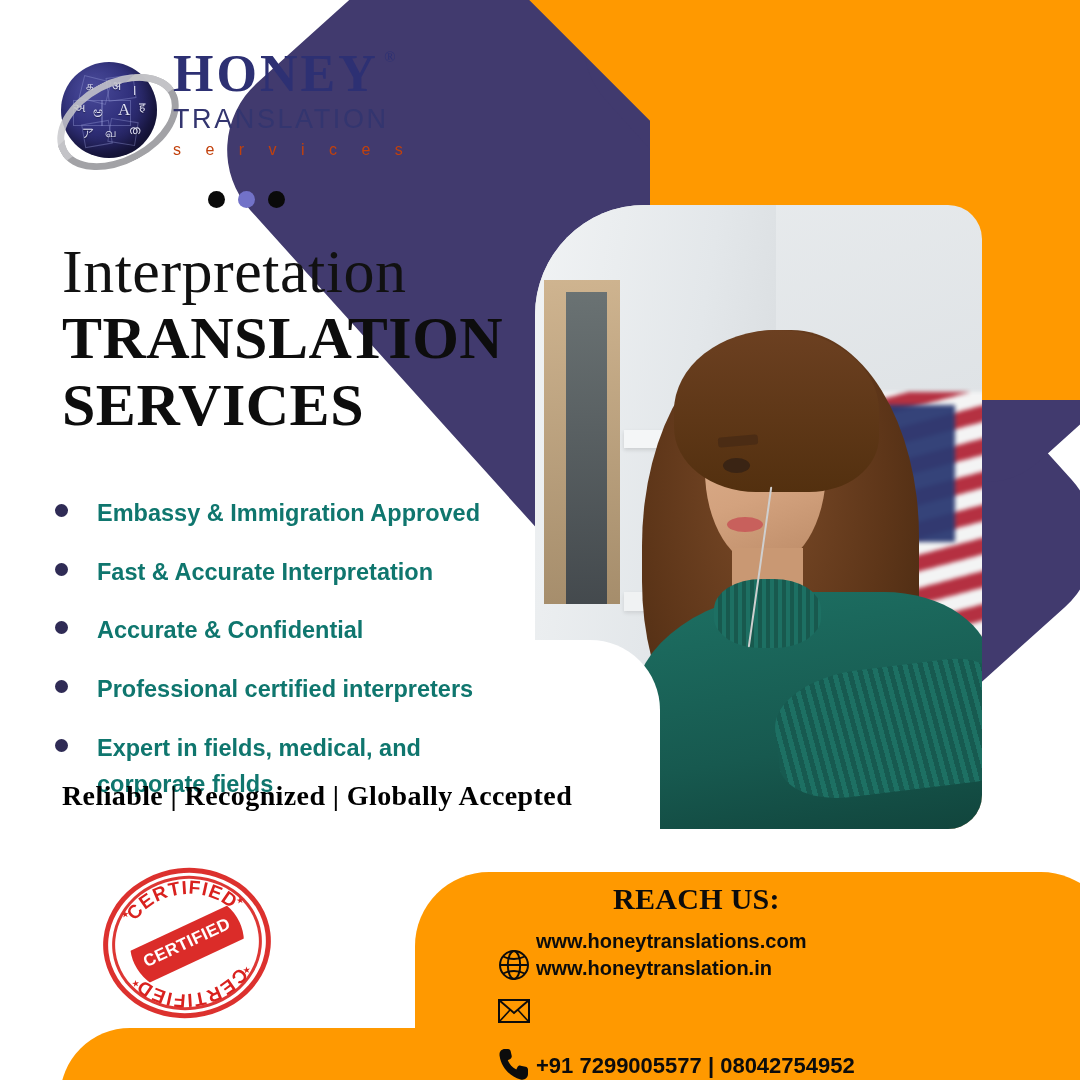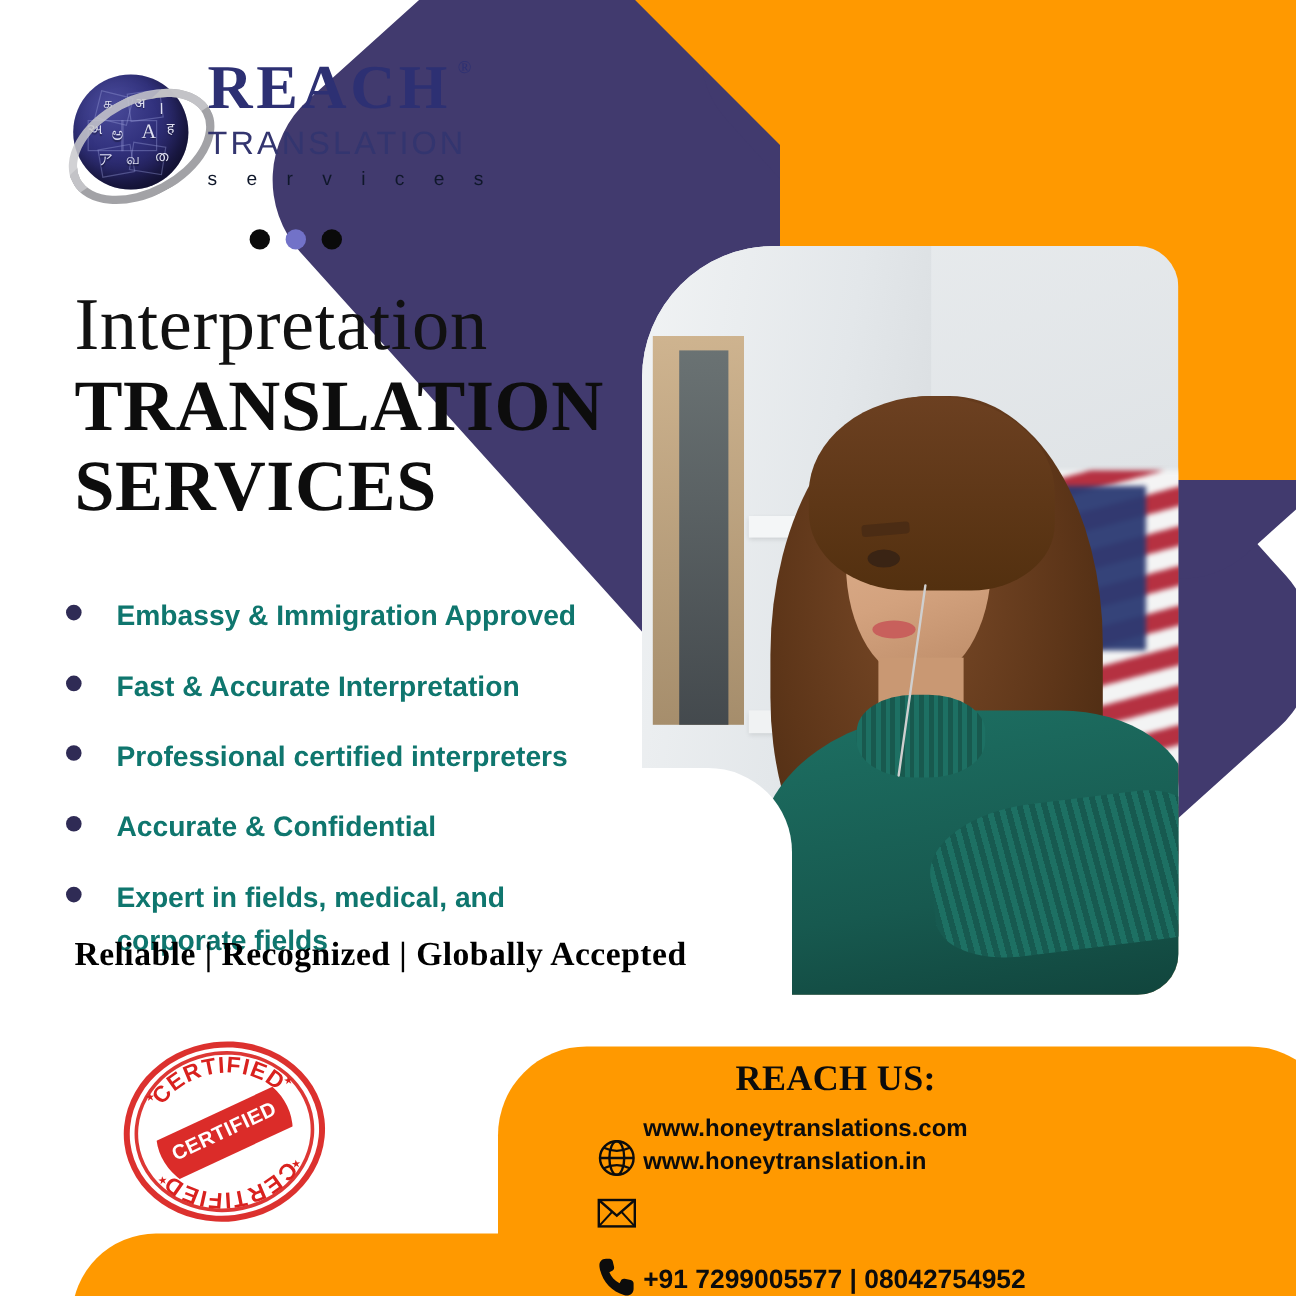--- a/index.html
+++ b/index.html
@@ -116,21 +116,21 @@
     text-shadow:0 1px 1px rgba(0,0,0,.4);}
   .hexline{position:absolute;border:1px solid rgba(150,155,215,.40);}
 
   .logo-text{position:absolute;left:118px;top:0;width:300px;}
   .logo-honey{font-family:"Liberation Serif",serif;font-weight:700;font-size:52px;
     letter-spacing:3px;color:#2d3073;line-height:1;position:relative;display:inline-block;}
   .logo-reg{position:absolute;top:2px;right:-20px;font-size:15px;font-weight:400;color:#2d3073;}
   .logo-trans{font-family:"Liberation Sans",sans-serif;font-size:27px;letter-spacing:2.6px;
     color:#33356f;margin-top:4px;}
   .logo-serv{font-family:"Liberation Sans",sans-serif;font-size:16px;letter-spacing:10px;
-    color:#0f172a;margin-top:6px;}
+    color:#c2410c;margin-top:6px;}
   .dots{position:absolute;left:208px;top:191px;display:flex;gap:13px;}
   .dot{width:17px;height:17px;border-radius:50%;}
 
   
   .h-interp{position:absolute;left:62px;top:236px;
     font-family:"Liberation Serif",serif;font-weight:400;font-size:62px;color:#111;
     letter-spacing:.5px;}
   .h-main{position:absolute;left:62px;top:305px;
     font-family:"Liberation Serif",serif;font-weight:700;font-size:60px;color:#0d0d0d;
     line-height:1.12;letter-spacing:.5px;}
@@ -246,21 +246,21 @@
       <span class="glyph" style="left:63px;top:44px;font-size:17px;font-family:'Liberation Serif',serif;">A</span>
       <span class="glyph" style="left:84px;top:42px;">ह</span>
       <span class="glyph" style="left:27px;top:69px;">ア</span>
       <span class="glyph" style="left:50px;top:70px;">வ</span>
       <span class="glyph" style="left:74px;top:67px;">ത</span>
       <div class="globe-ring"></div>
       <div class="globe-ring2"></div>
     </div>
     <div class="logo-text">
       <div class="logo-honey">
-        <span>REACH</span>
+        <span>HONEY</span>
         <span class="logo-reg">®</span>
       </div>
       <div class="logo-trans">TRANSLATION</div>
       <div class="logo-serv">s e r v i c e s</div>
     </div>
   </div>
   <div class="dots">
     <span class="dot" style="background:#0a0a0a"></span>
     <span class="dot" style="background:#7272c8"></span>
     <span class="dot" style="background:#0a0a0a"></span>
@@ -276,25 +276,25 @@
     <div class="bullet-row">
       <span class="bullet-dot"></span>
       <span class="bullet-text">Embassy &amp; Immigration Approved</span>
     </div>
     <div class="bullet-row">
       <span class="bullet-dot"></span>
       <span class="bullet-text">Fast &amp; Accurate Interpretation</span>
     </div>
     <div class="bullet-row">
       <span class="bullet-dot"></span>
+      <span class="bullet-text">Accurate &amp; Confidential</span>
+    </div>
+    <div class="bullet-row">
+      <span class="bullet-dot"></span>
       <span class="bullet-text">Professional certified interpreters</span>
-    </div>
-    <div class="bullet-row">
-      <span class="bullet-dot"></span>
-      <span class="bullet-text">Accurate &amp; Confidential</span>
     </div>
     <div class="bullet-row">
       <span class="bullet-dot"></span>
       <span class="bullet-text" style="display:inline-block;max-width:350px;">Expert in fields, medical, and corporate fields</span>
     </div>
   </div>
 
   <div class="tagline">Reliable  |  Recognized  |  Globally Accepted</div>
 
   <div class="stamp">

